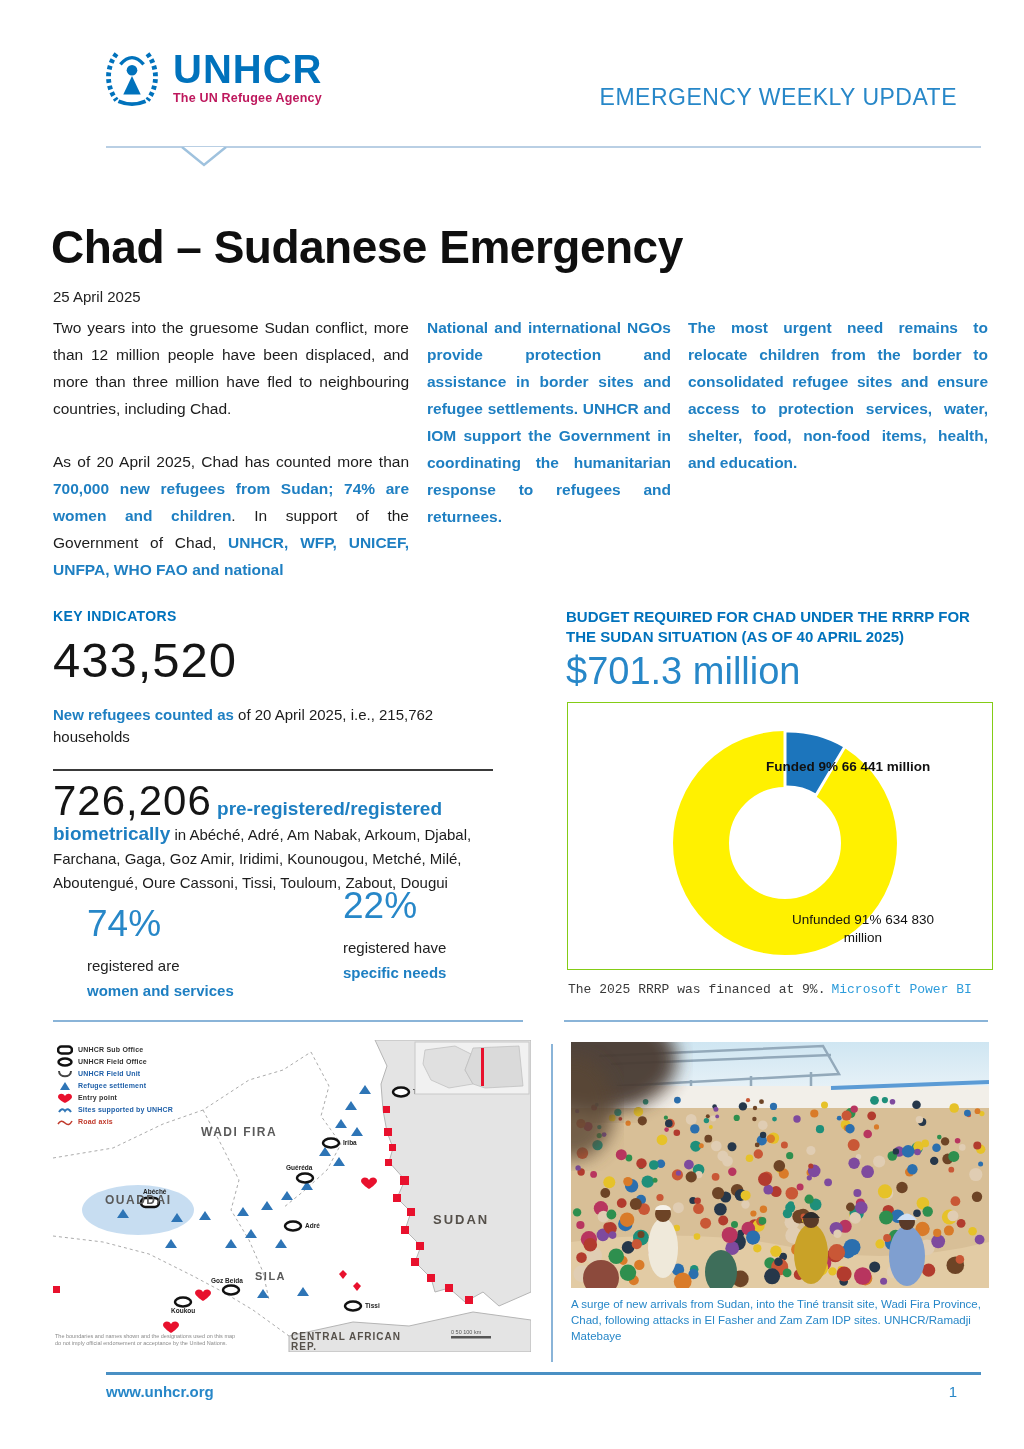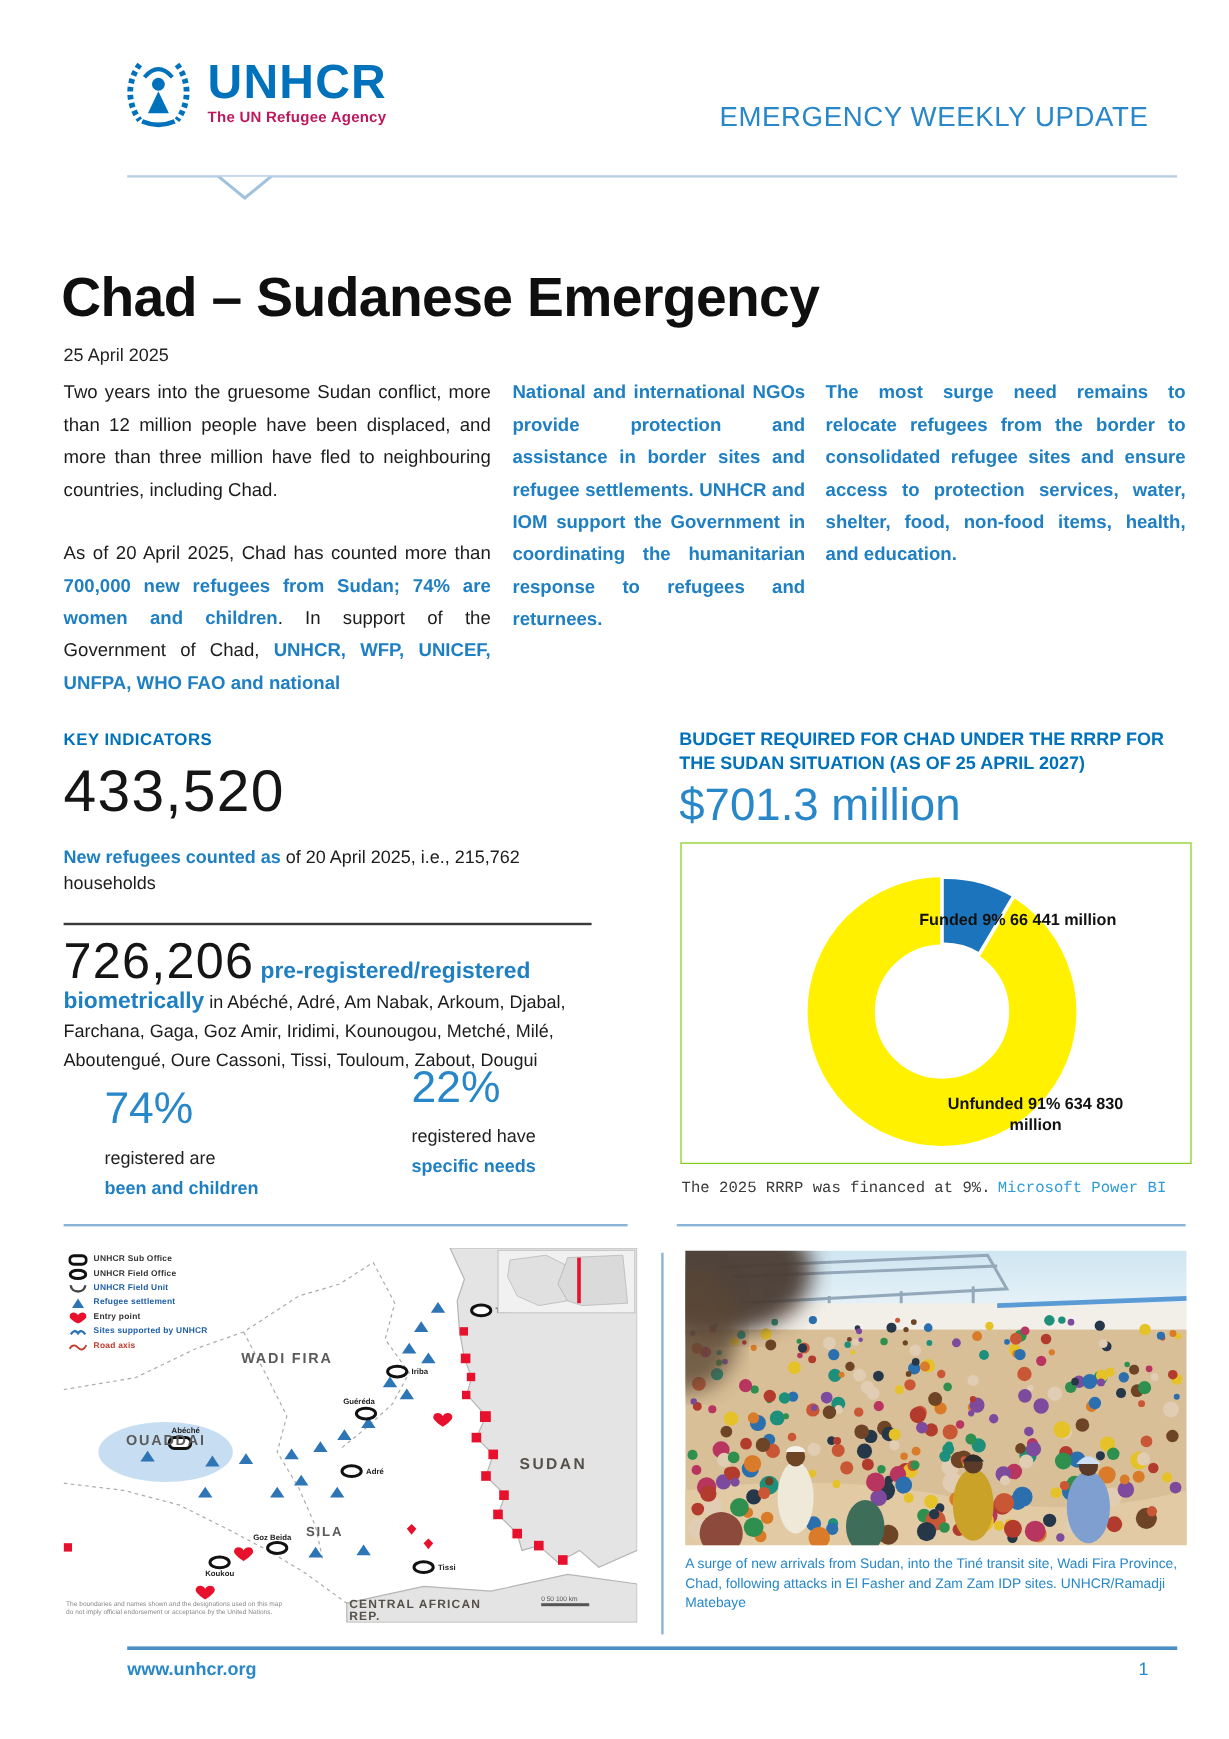--- a/index.html
+++ b/index.html
@@ -41,21 +41,21 @@
   .pct-22{left:312px;top:885px;}
   .pct-value{font-size:37px;color:#2787C8;}
   .pct-l1{font-size:15px;color:#222;margin-top:12px;}
   .pct-l2{font-size:15px;color:#1E7FC2;font-weight:bold;margin-top:8px;}
 
   
   .budget-heading{left:535px;top:607px;width:430px;font-size:15px;font-weight:bold;color:#0072BC;line-height:20px;}
   .budget-total{left:535px;top:650px;font-size:38px;color:#2787C8;}
   .chart-box{left:536px;top:702px;width:424px;height:266px;border:1px solid #84cc16;background:#fff;}
   .funded-label{left:198px;top:56px;font-size:13.5px;font-weight:bold;color:#111;white-space:nowrap;}
-  .unfunded-label{left:190px;top:208px;width:210px;text-align:center;font-size:13.5px;font-weight:bold;color:#111;line-height:18px;}
+  .unfunded-label{left:190px;top:208px;width:210px;text-align:center;font-size:13.5px;font-weight:normal;color:#111;line-height:18px;}
   .chart-footnote{left:537px;top:982px;font-size:13px;color:#3a3a3a;font-family:Liberation Mono, monospace;}
   .powerbi{color:#2D9CDB;text-decoration:none;margin-left:6px;}
 
   
   .hdiv-left{left:22px;top:1020px;width:470px;border-top:2px solid #8AB4D8;}
   .hdiv-right{left:533px;top:1020px;width:424px;border-top:2px solid #8AB4D8;}
   .vdiv{left:520px;top:1044px;height:318px;border-left:2px solid #8AB4D8;}
 
   
   .map-wrap{left:22px;top:1040px;width:478px;height:312px;background:#fff;}
@@ -102,42 +102,42 @@
   <div class="abs page-date">25 April 2025</div>
 
   <div class="abs intro col1">
     <p>Two years into the gruesome Sudan conflict, more than 12 million people have been displaced, and more than three million have fled to neighbouring countries, including Chad.</p>
     <p><span>As of 20 April 2025, Chad has counted more than </span><span class="em">700,000 new refugees from Sudan; 74% are women and children</span><span>. In support of the Government of Chad, </span><span class="em">UNHCR, WFP, UNICEF, UNFPA, WHO FAO and national</span></p>
   </div>
   <div class="abs intro col2 blue-par">
     <p>National and international NGOs provide protection and assistance in border sites and refugee settlements. UNHCR and IOM support the Government in coordinating the humanitarian response to refugees and returnees.</p>
   </div>
   <div class="abs intro col3 blue-par">
-    <p>The most surge need remains to relocate refugees from the border to consolidated refugee sites and ensure access to protection services, water, shelter, food, non-food items, health, and education.</p>
+    <p>The most urgent need remains to relocate children from the border to consolidated refugee sites and ensure access to protection services, water, shelter, food, non-food items, health, and education.</p>
   </div>
 
   <div class="abs ki-heading">KEY INDICATORS</div>
   <div class="abs stat1">433,520</div>
   <div class="abs stat1-label"><span class="em">New refugees counted as</span><span> of 20 April 2025, i.e., 215,762 households</span></div>
   <div class="abs divider1"></div>
   <div class="abs stat2">
     <span class="big">726,206</span><span class="em"> pre-registered/registered biometrically</span><span> in Abéché, Adré, Am Nabak, Arkoum, Djabal, Farchana, Gaga, Goz Amir, Iridimi, Kounougou, Metché, Milé, Aboutengué, Oure Cassoni, Tissi, Touloum, Zabout, Dougui</span>
   </div>
   <div class="abs pct-block pct-74">
     <div class="pct-value">74%</div>
     <div class="pct-l1">registered are</div>
-    <div class="pct-l2">been and children</div>
+    <div class="pct-l2">women and services</div>
   </div>
   <div class="abs pct-block pct-22">
     <div class="pct-value">22%</div>
     <div class="pct-l1">registered have</div>
     <div class="pct-l2">specific needs</div>
   </div>
 
-  <div class="abs budget-heading">BUDGET REQUIRED FOR CHAD UNDER THE RRRP FOR THE SUDAN SITUATION (AS OF 25 APRIL 2027)</div>
+  <div class="abs budget-heading">BUDGET REQUIRED FOR CHAD UNDER THE RRRP FOR THE SUDAN SITUATION (AS OF 40 APRIL 2025)</div>
   <div class="abs budget-total">$701.3 million</div>
   <div class="abs chart-box">
     <svg width="424" height="266" viewBox="0 0 424 266">
       <circle cx="217" cy="140" r="84" fill="none" stroke="#FFF100" stroke-width="56"></circle>
       <path d="M217,28 A112,112 0 0 1 277,43.4 L248,92.2 A56,56 0 0 0 217,84 Z" fill="#1C75BC" stroke="#ffffff" stroke-width="3"></path>
     </svg>
     <div class="abs funded-label">Funded 9% 66 441 million</div>
     <div class="abs unfunded-label">
       <div>Unfunded 91% 634 830</div>
       <div>million</div>

